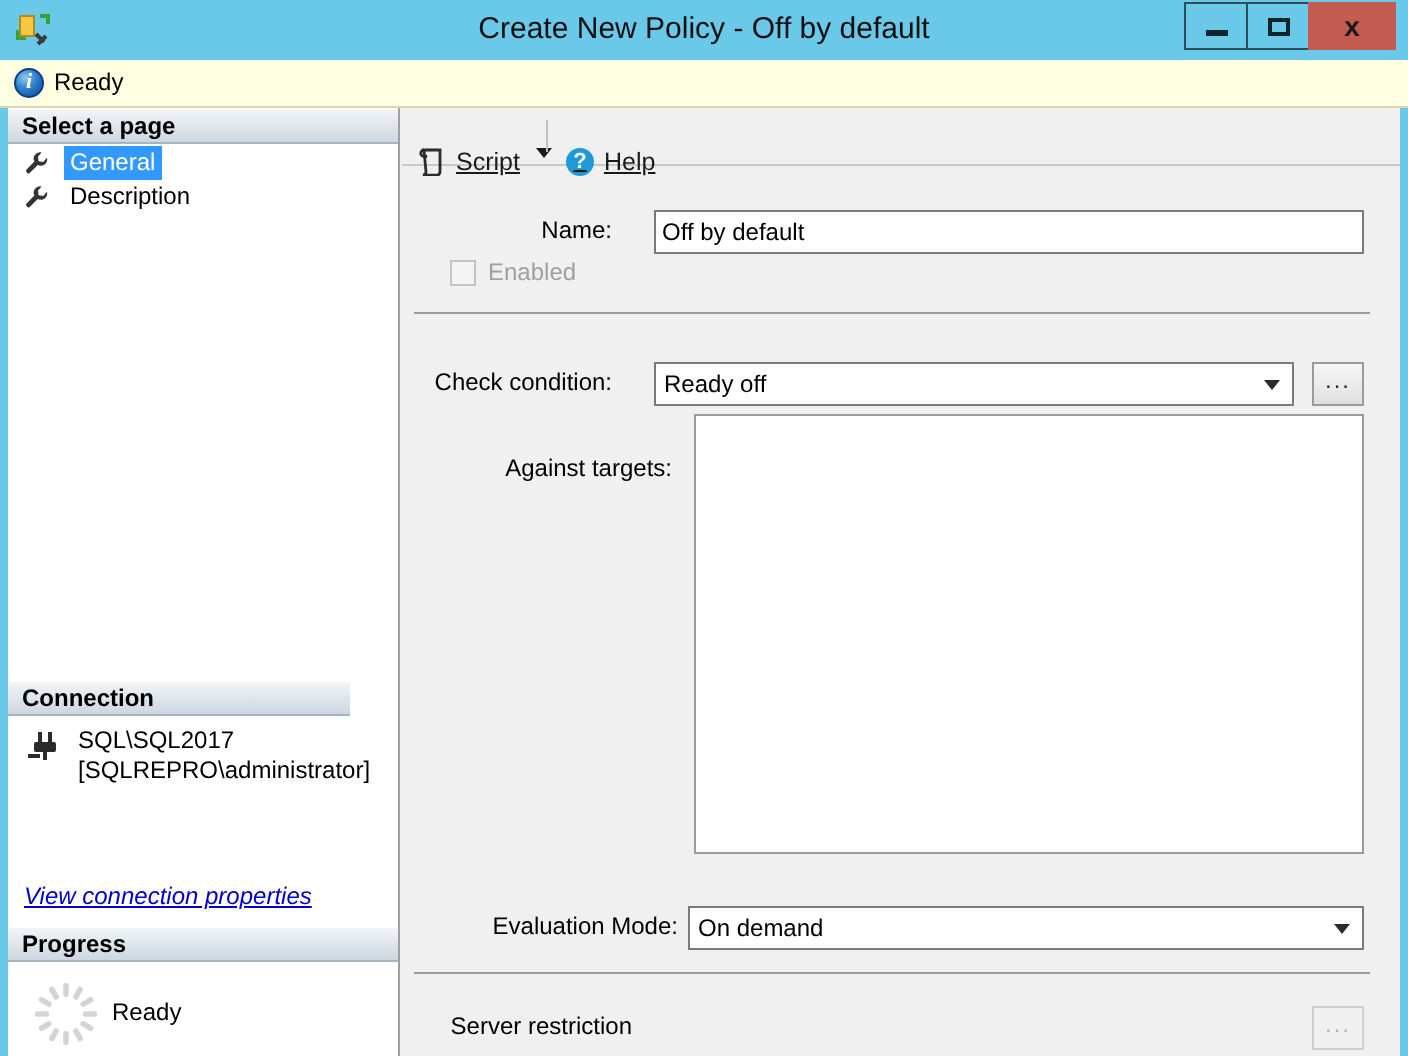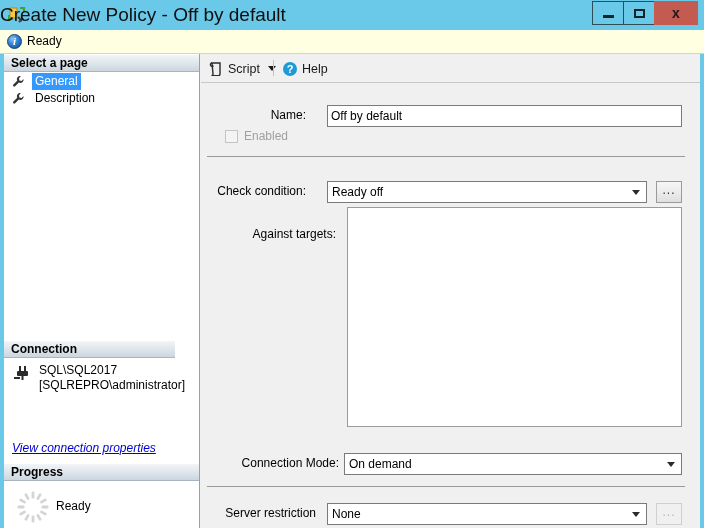--- a/index.html
+++ b/index.html
@@ -36,22 +36,22 @@
   .title-icon {
     position: absolute;
     left: 7px; top: 6px;
     width: 19px; height: 19px;
   }
   .title-text {
     position: absolute;
     left: 0; top: 0;
     width: 704px; height: 30px;
     line-height: 30px;
-    text-align: left;
-    font-size: 19px;
+    text-align: center;
+    font-size: 15px;
     color: #101010;
     font-family: "Liberation Sans", sans-serif;
     pointer-events: none;
   }
   .win-btns {
     position: absolute;
     right: 6px; top: 1px;
     display: flex;
     height: 24px;
   }
@@ -240,27 +240,27 @@
   .toolbar {
     position: absolute;
     left: 0; top: 0;
     width: 499px; height: 29px;
     background: #f0f0f0;
     border-bottom: 1px solid #c8c8c8;
     box-sizing: border-box;
   }
   .tb-item {
     position: absolute;
-    top: 4px;
+    top: 20px;
     height: 21px;
     display: flex;
-    align-items: center;
     font-size: 12.5px;
     color: #1a1a1a;
     cursor: default;
+    text-decoration: underline;
   }
   .tb-script { left: 8px; }
   .tb-help  { left: 82px; }
   .tb-sep {
     position: absolute;
     left: 72px; top: 6px;
     width: 1px; height: 16px;
     background: #c0c0c0;
   }
   .script-ico {
@@ -509,33 +509,29 @@
         <span class="flabel" style="left:0px; top:101px; width:105px;">Check condition:</span>
         <div class="fcombo" style="left:126px; top:98px; width:320px;">
           <span class="val">Ready off</span>
           <span class="arrow"></span>
         </div>
         <div class="dotbtn" style="left:455px; top:98px;">...</div>
 
         <span class="flabel" style="left:0px; top:128px; width:135px;margin-top:16px;">Against targets:</span>
         <div class="listbox" style="left:146px; top:124px; width:335px; height:220px;"></div>
 
-        <span class="flabel" style="left:0px; top:373px; width:138px;">Connection Mode:</span>
+        <span class="flabel" style="left:0px; top:373px; width:138px;">Evaluation Mode:</span>
         <div class="fcombo" style="left:143px; top:370px; width:338px;">
           <span class="val">On demand</span>
           <span class="arrow"></span>
         </div>
 
         <span class="hsep" style="left:6px; top:403px; width:478px;"></span>
 
         <span class="flabel" style="left:0px; top:423px; width:115px;">Server restriction</span>
-        <div class="fcombo" style="left:126px; top:420px; width:320px;">
-          <span class="val">None</span>
-          <span class="arrow"></span>
-        </div>
         <div class="dotbtn disabled" style="left:455px; top:420px;">...</div>
 
       </div>
 
     </div>
 
   </div>
 </div>
 
 </body></html>

